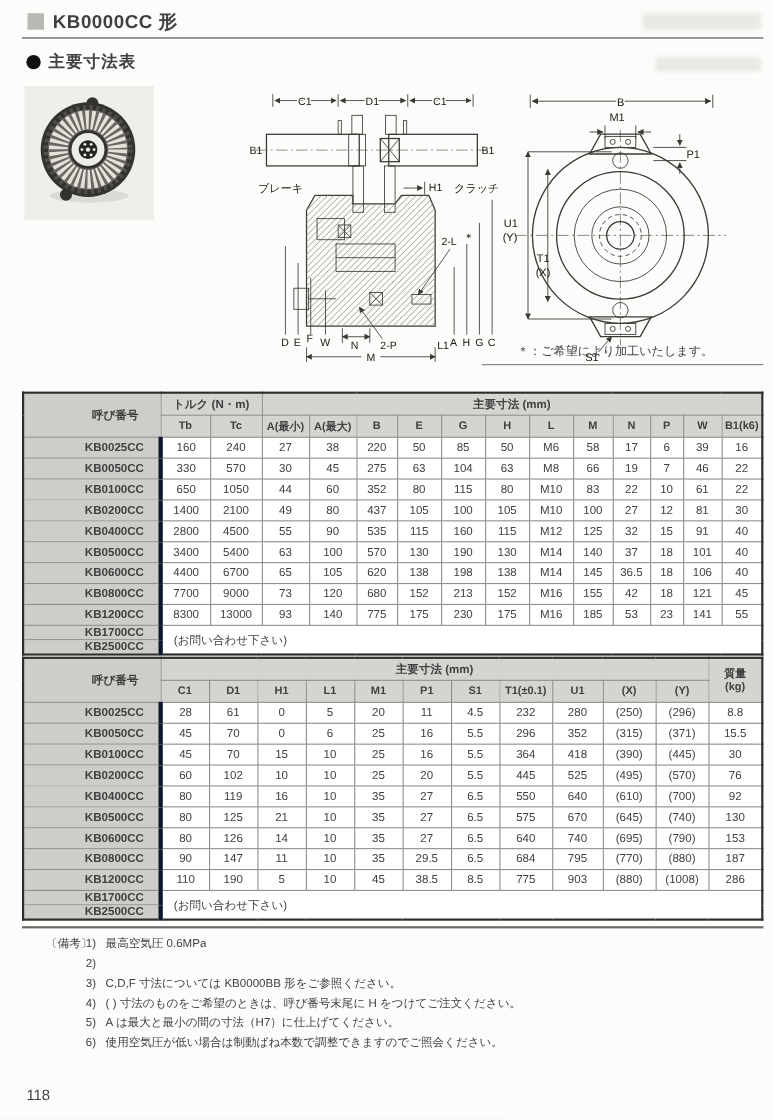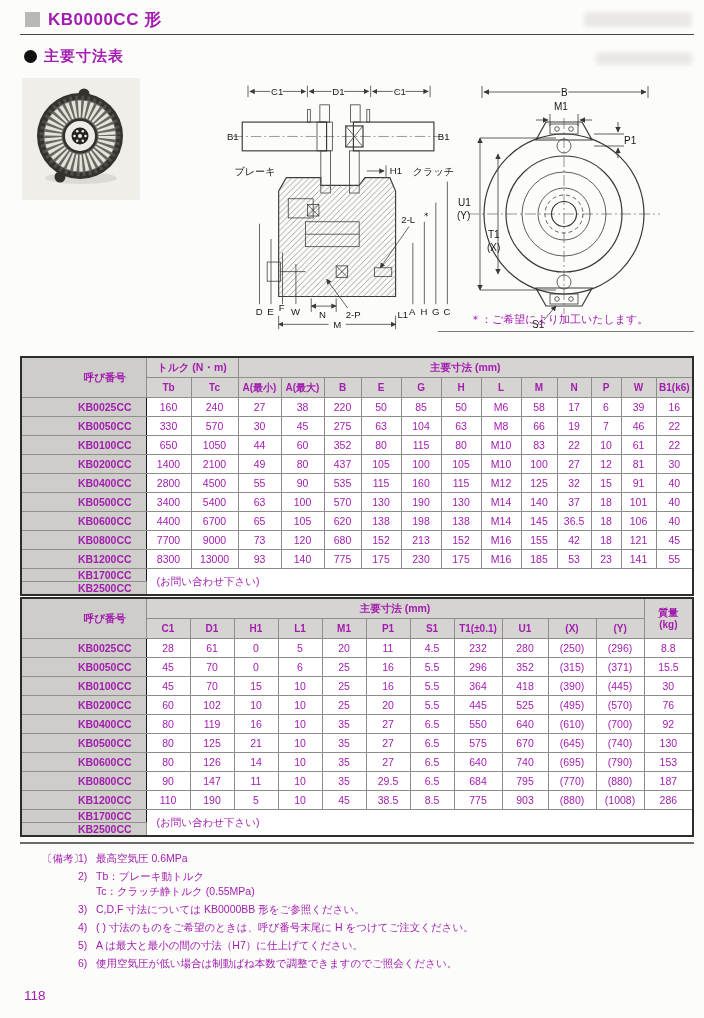--- a/index.html
+++ b/index.html
@@ -1,17 +1,17 @@
 <!DOCTYPE html>
 <html><head>
 <meta charset="utf-8">
 <style>
   html,body{margin:0;padding:0;}
   body{font-family:"Liberation Sans",sans-serif;background:#e9e8e4;}
-  #page{position:relative;width:704px;height:1018px;background:#fcfcfa;overflow:hidden;color:#a21caf;}
+  #page{position:relative;width:704px;height:1018px;background:#fcfcfa;overflow:hidden;color:#404040;}
 
   
   .hdr-sq{position:absolute;left:25px;top:12px;width:15px;height:15px;background:#b9b8b4;}
   #header-title{position:absolute;left:48px;top:8px;font-size:17px;font-weight:bold;letter-spacing:.5px;}
   .hdr-rule{position:absolute;left:20px;top:34px;width:674px;height:1px;background:#4a4946;}
   .sec-dot{position:absolute;left:24px;top:50px;width:13px;height:13px;border-radius:50%;background:#111;}
   #section-title{position:absolute;left:44px;top:47px;font-size:15px;font-weight:bold;letter-spacing:1px;}
 
   
   .bleed{position:absolute;background:#e7e5e1;border-radius:3px;filter:blur(2px);opacity:.85;}
@@ -37,21 +37,21 @@
   
   table{position:absolute;left:20px;width:672px;border-collapse:collapse;table-layout:fixed;
         font-size:10.5px;background:#fff;border:2px solid #2e2d2b;}
   #table1{top:356px;}
   #table2{top:597px;}
   th,td{border:1px solid #8f8d89;text-align:center;padding:0;height:18px;font-weight:normal;
         overflow:hidden;white-space:nowrap;}
   thead th{background:#d6d4d0;font-weight:bold;height:19px;}
   thead tr.sub th{font-size:10px;}
   .rowname{background:#cfcdc9;font-weight:bold;padding-left:42px;}
-  td.rowname{border-right:1px solid #0f172a;}
+  td.rowname{border-right:4px solid #0f172a;}
   tr.contactrow td{height:12px;}
   td.contact{text-align:left;padding-left:10px;background:#fff;}
   .massline{line-height:12px;font-size:10px;}
 
   .post-rule{position:absolute;left:20px;top:842px;width:674px;height:2px;background:#6b6a66;}
 
   
   #notes{position:absolute;left:30px;top:851px;width:655px;font-size:10.5px;line-height:14.5px;}
   #notes-label{position:absolute;left:12px;top:0;}
   #notes-items{margin-left:48px;}
@@ -638,21 +638,21 @@
         </tr>
       </tbody>
   </table>
 
   <div class="post-rule"></div>
 
   <div id="notes">
     <div id="notes-label">〔備考〕</div>
     <div id="notes-items">
         <div class="note-item"><span class="note-num">1)</span><span class="note-lines"><div>最高空気圧 0.6MPa</div></span></div>
-        <div class="note-item"><span class="note-num">2)</span><span class="note-lines"><div>Tb：ブレーキ動トルク</div><div>Tc：クラッチ静トルク (0.55MPa)</div></span></div>
+        <div class="note-item"><span class="note-num">2)</span></div>
         <div class="note-item"><span class="note-num">3)</span><span class="note-lines"><div>C,D,F 寸法については KB0000BB 形をご参照ください。</div></span></div>
         <div class="note-item"><span class="note-num">4)</span><span class="note-lines"><div>( ) 寸法のものをご希望のときは、呼び番号末尾に H をつけてご注文ください。</div></span></div>
         <div class="note-item"><span class="note-num">5)</span><span class="note-lines"><div>A は最大と最小の間の寸法（H7）に仕上げてください。</div></span></div>
         <div class="note-item"><span class="note-num">6)</span><span class="note-lines"><div>使用空気圧が低い場合は制動ばね本数で調整できますのでご照会ください。</div></span></div>
       </div>
   </div>
 
   <div id="page-number">118</div>
 </div>
 

